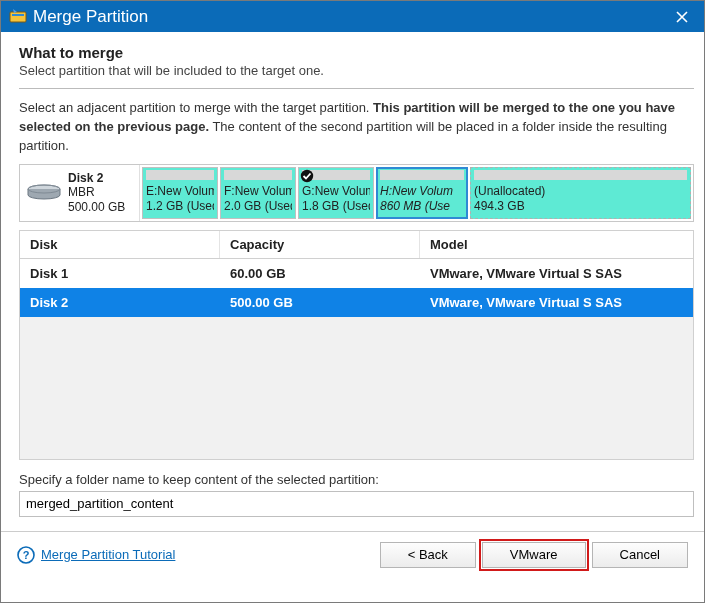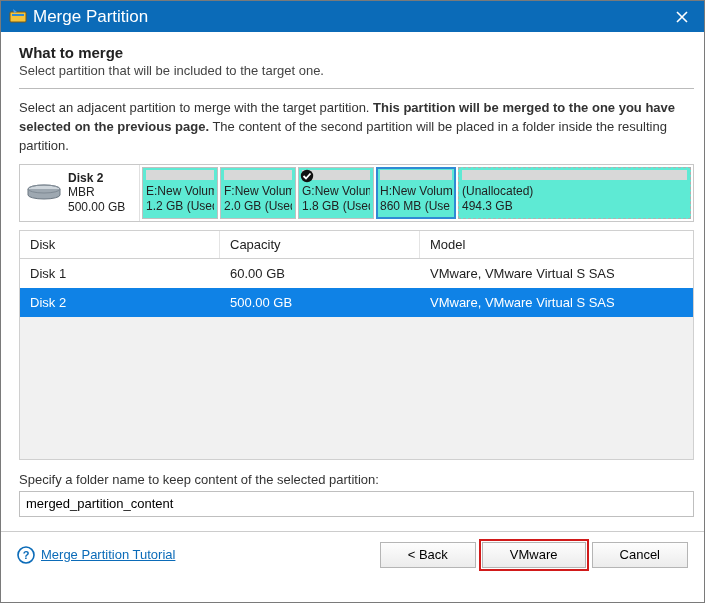--- a/index.html
+++ b/index.html
@@ -48,21 +48,21 @@
     height:10px; background:#d8d8d8; margin-bottom:4px;
   }
   .part .plabel { white-space:nowrap; overflow:hidden; text-overflow:clip; color:#222;}
   .part .psize  { white-space:nowrap; overflow:hidden; text-overflow:clip; color:#222;}
   .part .check {
     position:absolute; top:1px; left:1px; width:14px; height:14px;
   }
   .part.selected { border:2px solid #2f8ad4; padding:1px 2px;}
   .part.unalloc { border:1px dashed #b0b0b0; }
 
-  .disklist { margin-top:8px; border:1px solid #d0d0d0; height:230px; background:#f1f1f1;}
+  .disklist { margin-top:8px; border:1px solid #d0d0d0; height:230px; background:#f1f1f1;font-weight:bold;}
   .dlhead, .dlrow { display:flex; }
   .dlhead { background:#fff; border-bottom:1px solid #d0d0d0; }
   .dlhead .col { padding:6px 10px; font-size:13px; border-right:1px solid #e4e4e4;}
   .dlhead .col:last-child{border-right:none;}
   .dlrow .col { padding:7px 10px; font-size:13px; }
   .col.d{ width:200px;} .col.c{ width:200px;} .col.m{ flex:1;}
   .dlrow { background:#fff; cursor:pointer;}
   .dlrow.sel { background:#0f82e6; color:#fff; }
 
   .folderlabel { margin-top:12px; margin-bottom:4px; color:#333;}
@@ -137,21 +137,21 @@
         </div>
         <div class="part" style="width: 76px;">
           <svg class="check" viewBox="0 0 14 14">
             <circle cx="7" cy="7" r="6.2" fill="#111"></circle>
             <path d="M3.5 7 L6 9.5 L10.5 4.5" stroke="#fff" stroke-width="1.8" fill="none"></path>
           </svg>
           <div class="pbar"></div>
           <div class="plabel">G:New Volum</div>
           <div class="psize">1.8 GB (Used</div>
         </div>
-        <div class="part selected" style="width: 80px;">
+        <div class="part selected" style="width: 92px; font-style: italic;">
           <div class="pbar"></div>
           <div class="plabel">H:New Volum</div>
           <div class="psize">860 MB (Use</div>
         </div>
         <div class="part unalloc" style="flex: 1 1 0%;">
           <div class="pbar"></div>
           <div class="plabel">(Unallocated)</div>
           <div class="psize">494.3 GB</div>
         </div>
       </div>

